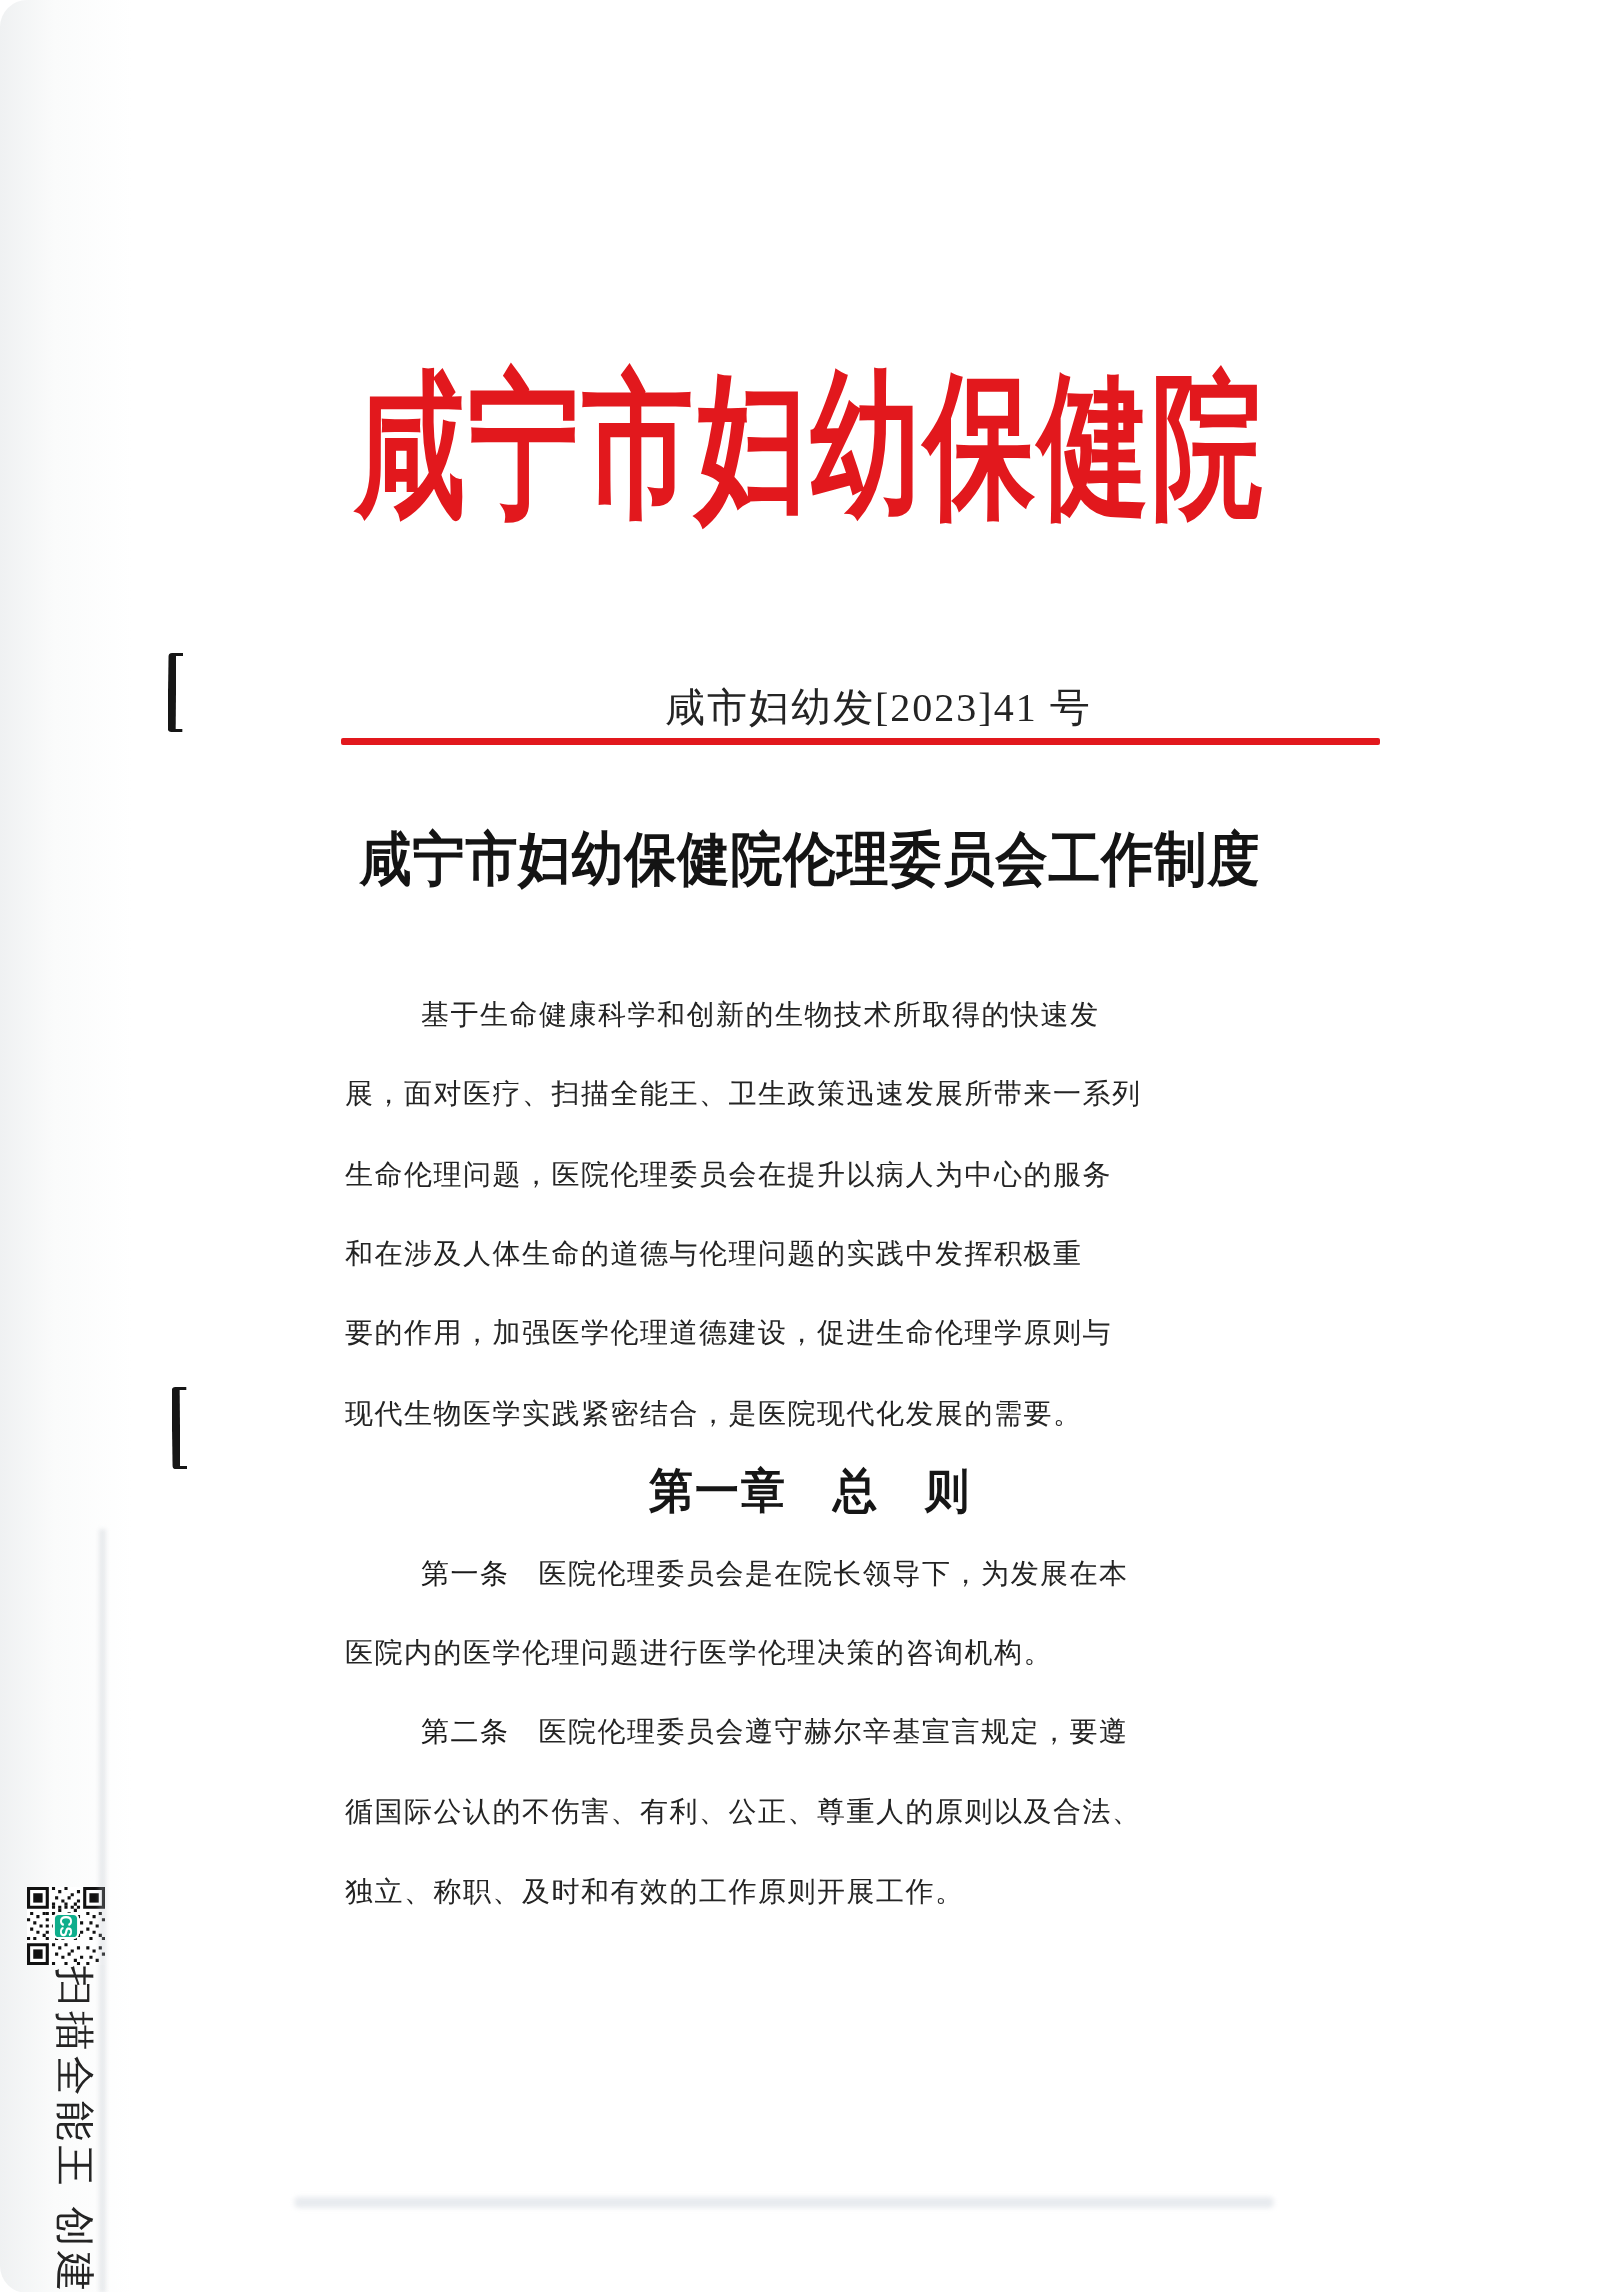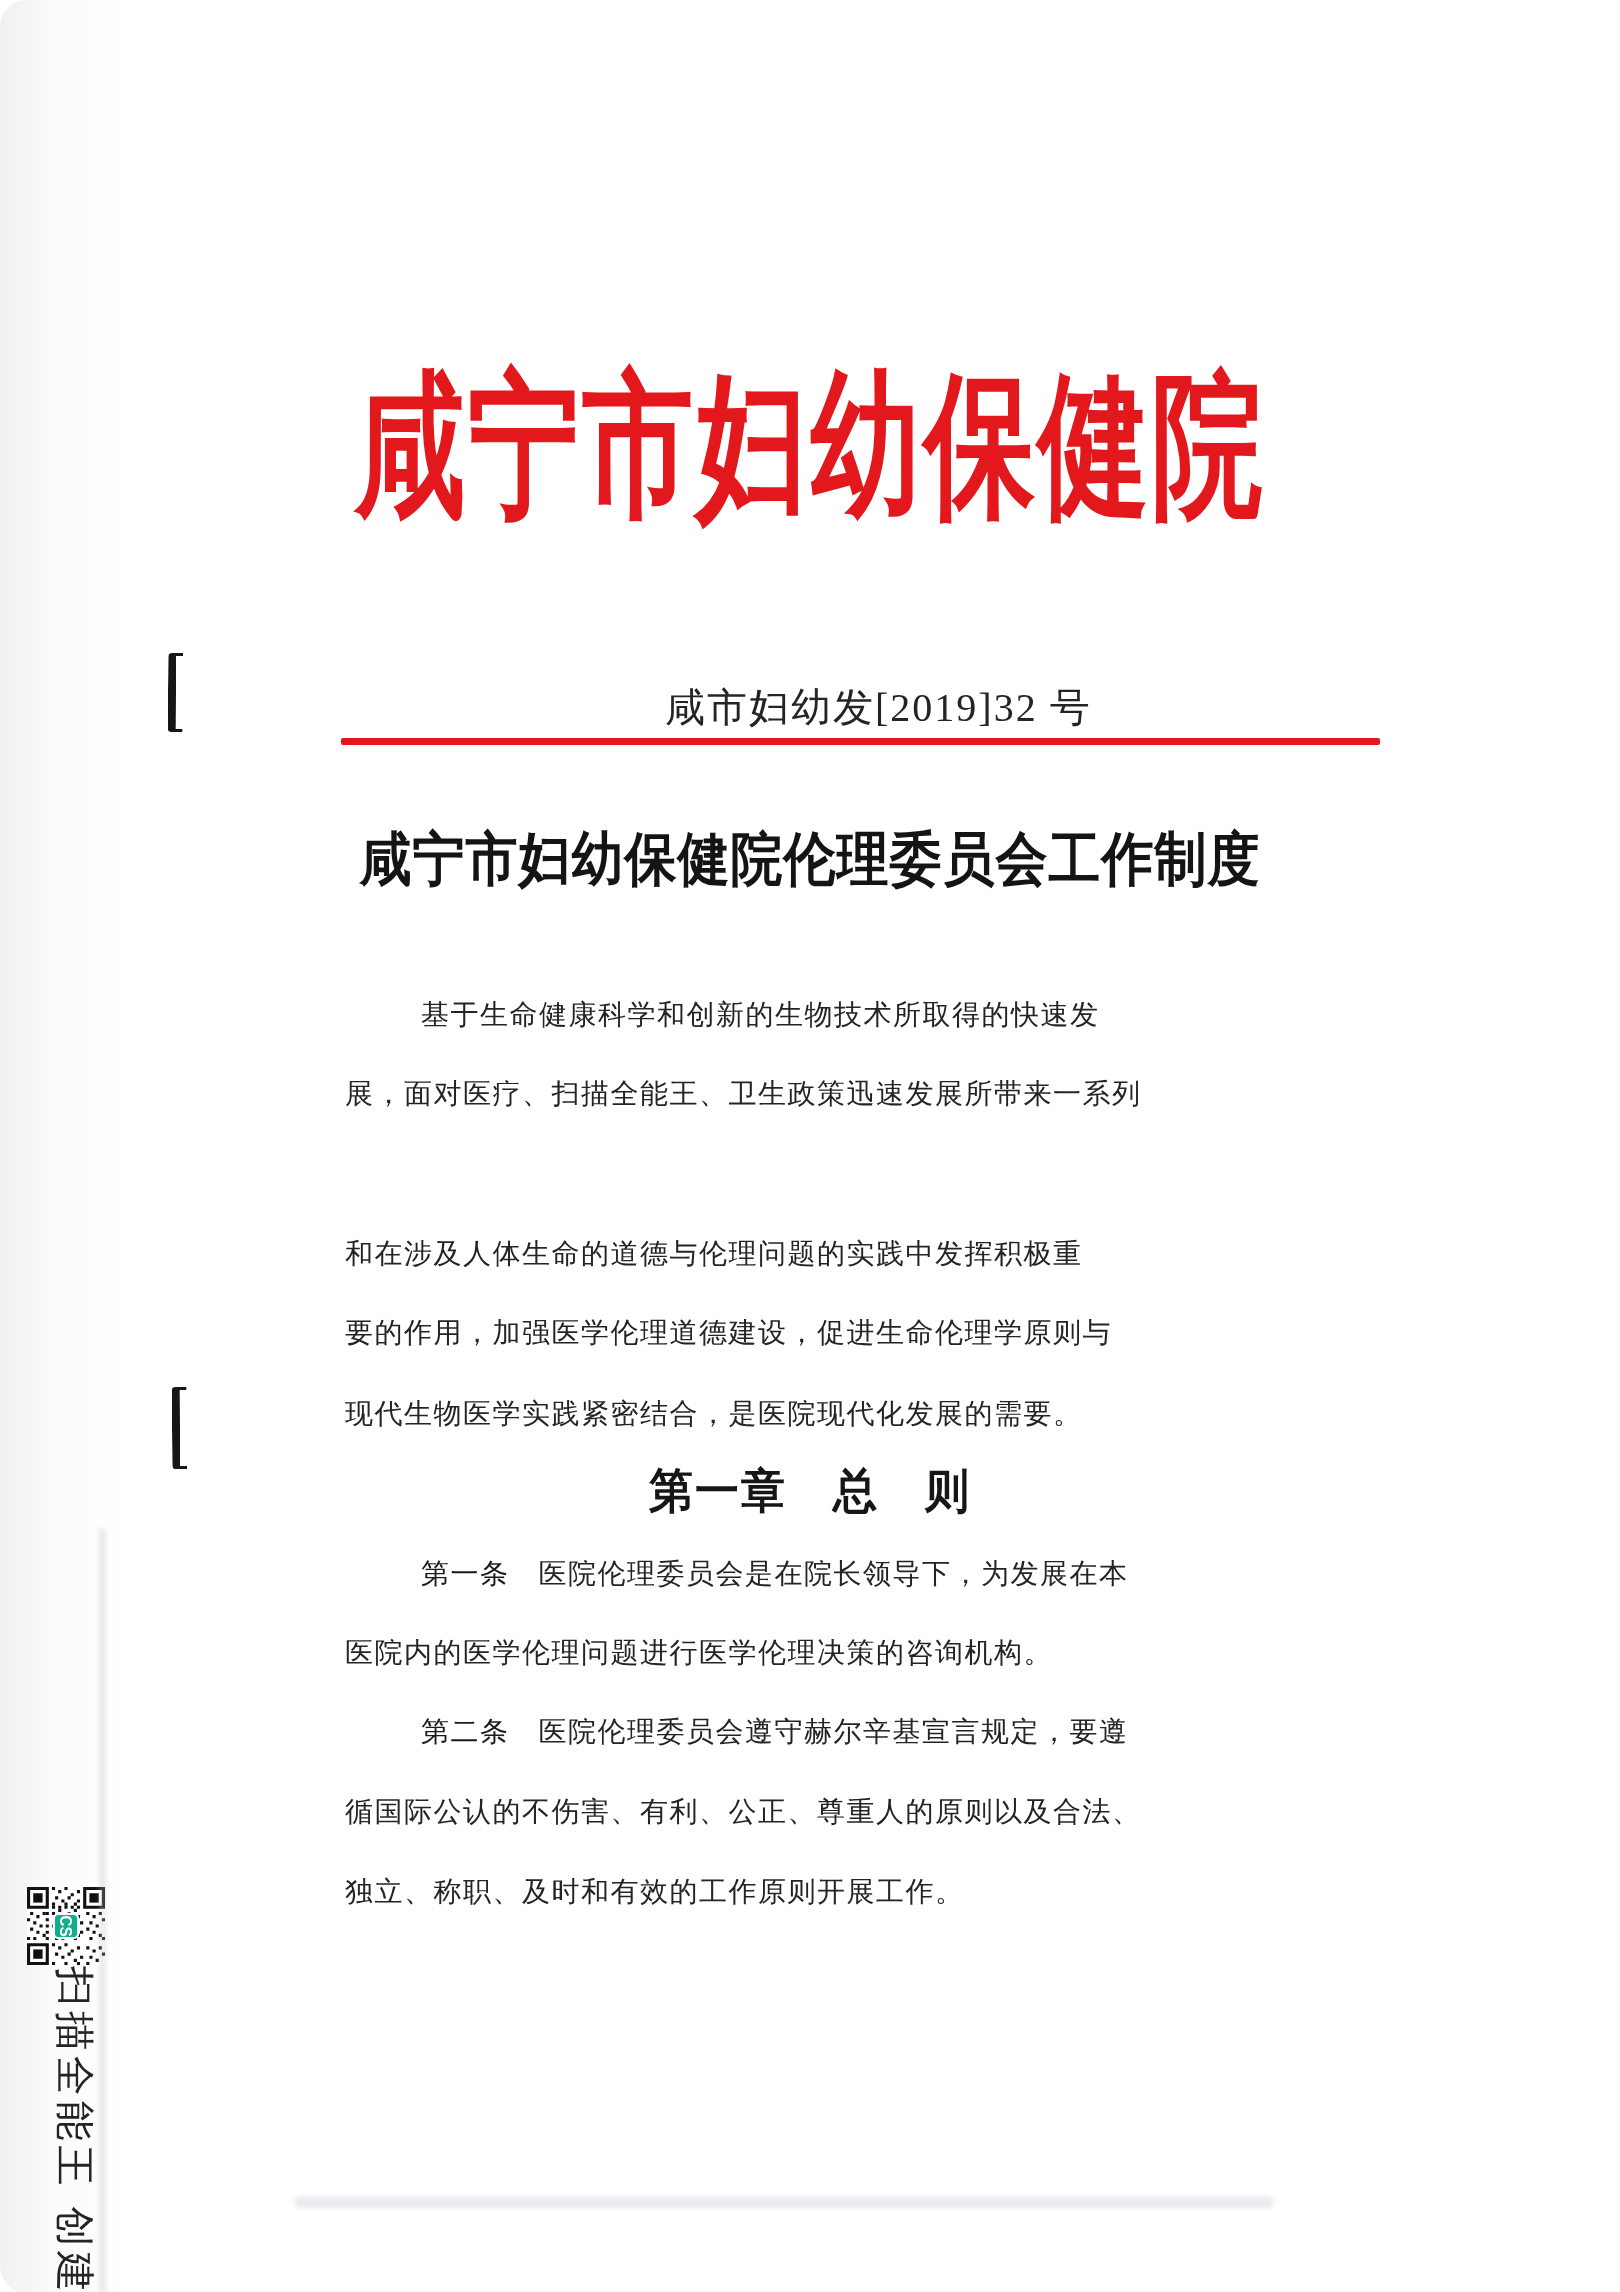--- a/index.html
+++ b/index.html
@@ -76,28 +76,29 @@
     background:rgba(172,184,196,0.28); filter:blur(2.5px); border-radius:4.9px;
   }
 </style>
 </head>
 <body>
 
 <div class="page">
 
   <div class="org-title">咸宁市妇幼保健院</div>
 
-  <div class="doc-number">咸市妇幼发[2019]32 号</div>
+  <div class="doc-number">咸市妇幼发[2023]41 号</div>
 
   <div class="red-rule"></div>
 
   <div class="doc-title">咸宁市妇幼保健院伦理委员会工作制度</div>
 
   <div class="bodyline indent" style="top:990px">基于生命健康科学和创新的生物技术所取得的快速发</div>
   <div class="bodyline" style="top:1069px">展，面对医疗、扫描全能王、卫生政策迅速发展所带来一系列</div>
+  <div class="bodyline" style="top:1150px">生命伦理问题，医院伦理委员会在提升以病人为中心的服务</div>
   <div class="bodyline" style="top:1229px">和在涉及人体生命的道德与伦理问题的实践中发挥积极重</div>
   <div class="bodyline" style="top:1308px">要的作用，加强医学伦理道德建设，促进生命伦理学原则与</div>
   <div class="bodyline" style="top:1389px">现代生物医学实践紧密结合，是医院现代化发展的需要。</div>
 
   <div class="chapter">第一章　总　则</div>
 
   <div class="bodyline indent" style="top:1549px"><span class="term">第一条</span><span>医院伦理委员会是在院长领导下，为发展在本</span></div>
   <div class="bodyline" style="top:1628px">医院内的医学伦理问题进行医学伦理决策的咨询机构。</div>
 
   <div class="bodyline indent" style="top:1707px"><span class="term">第二条</span><span>医院伦理委员会遵守赫尔辛基宣言规定，要遵</span></div>

